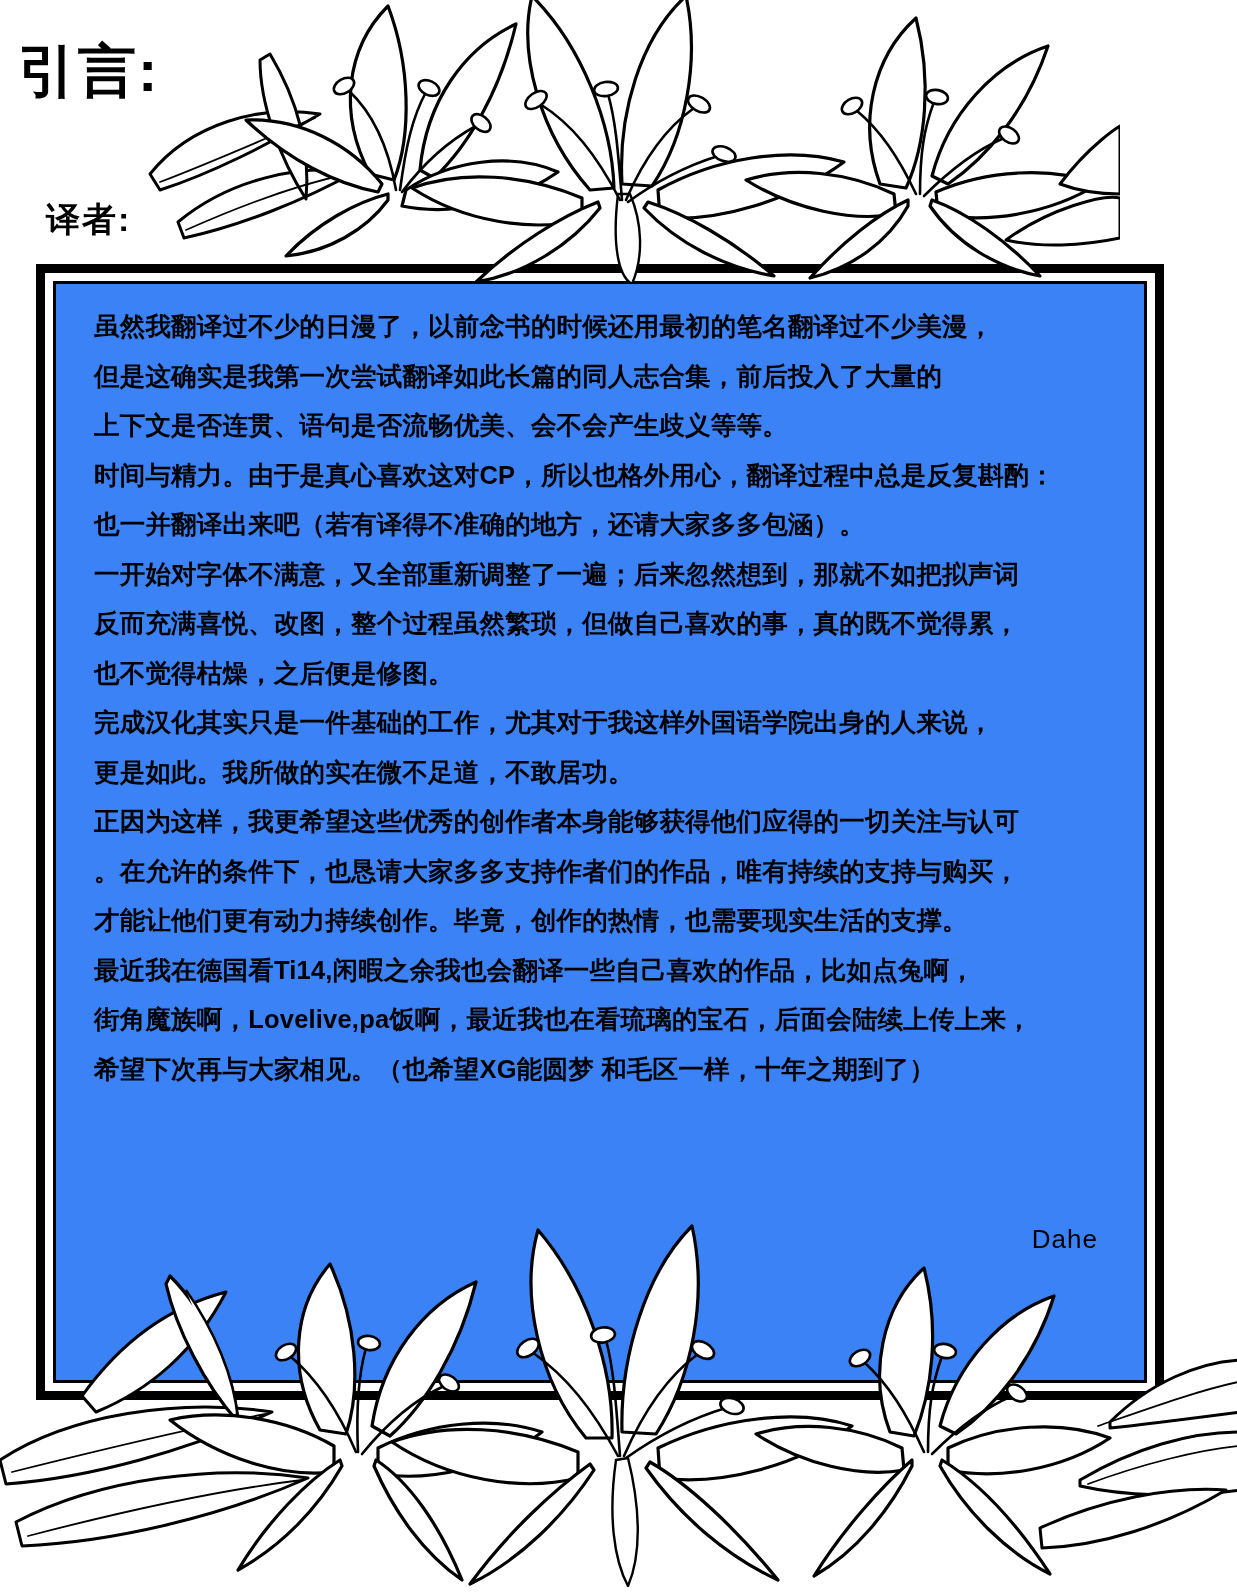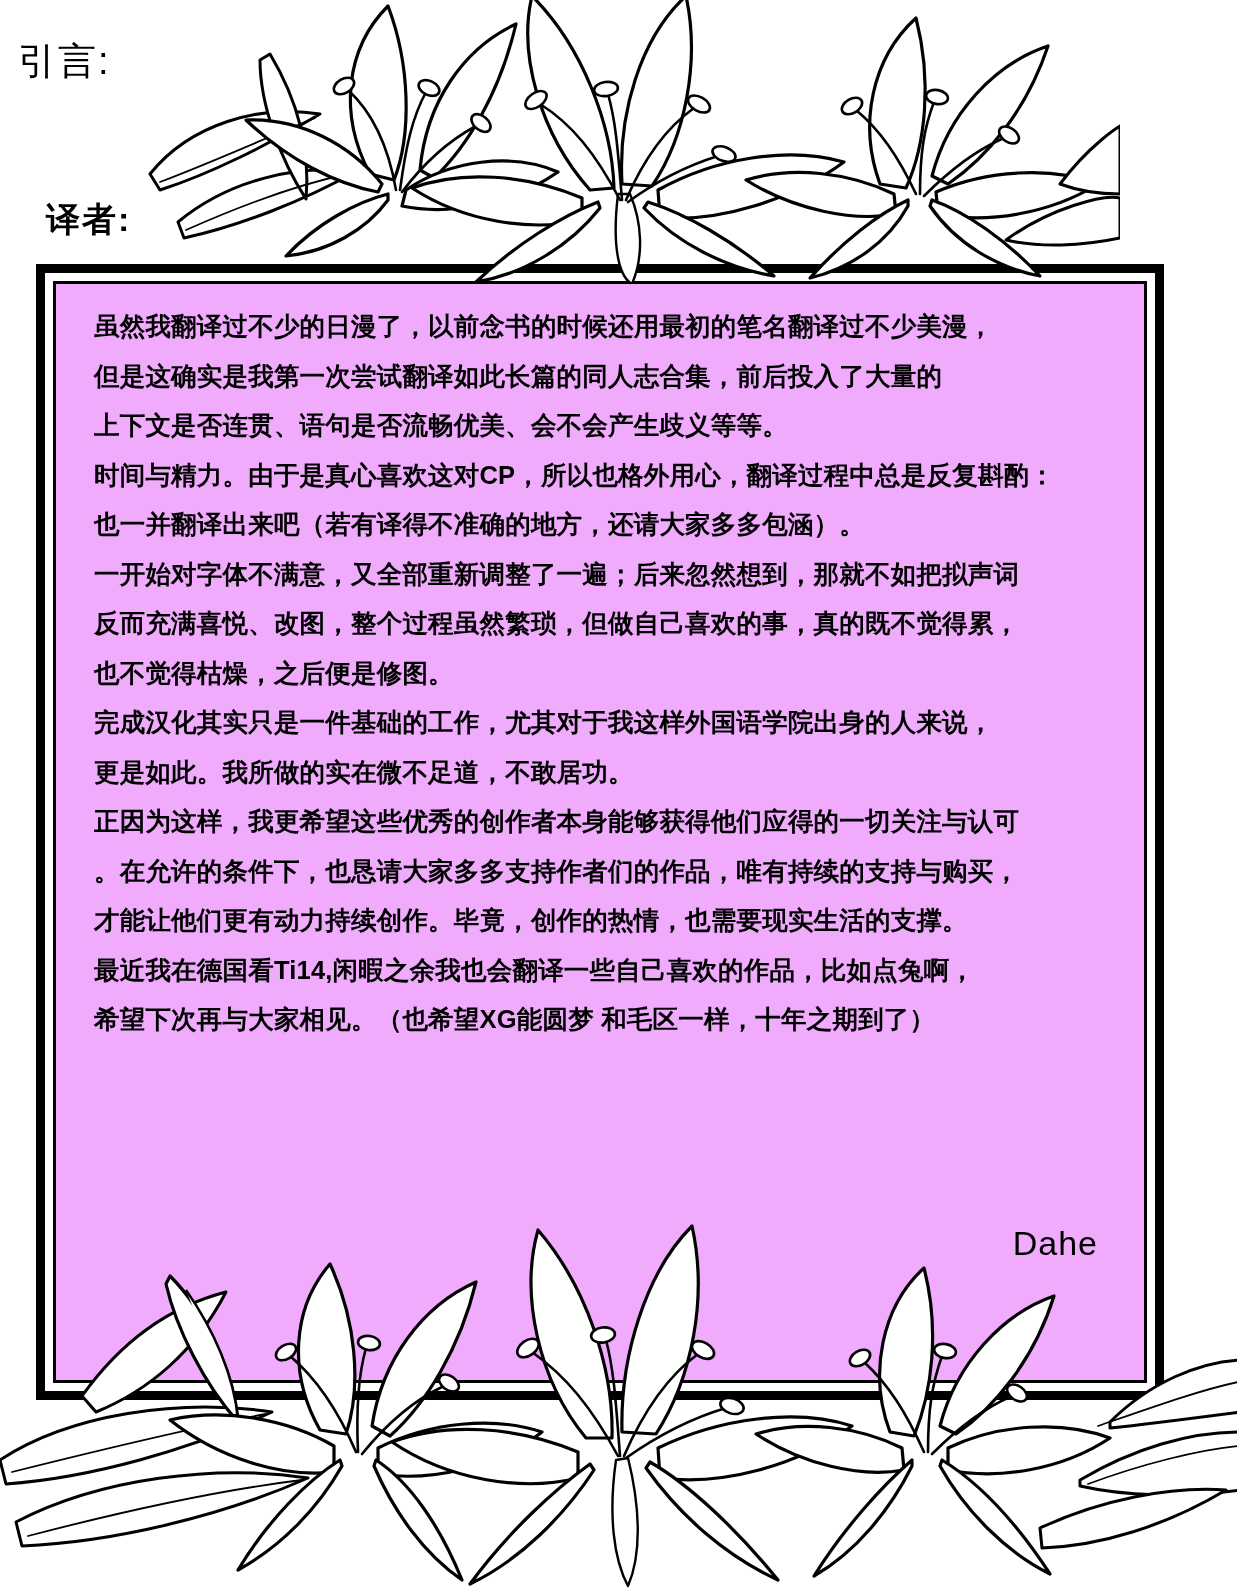--- a/index.html
+++ b/index.html
@@ -17,22 +17,22 @@
     height: 1594px;
     overflow: hidden;
     background: #ffffff;
   }
 
   
   .heading-intro {
     position: absolute;
     left: 18px;
     top: 42px;
-    font-size: 38px;
-    font-weight: 400;
+    font-size: 58px;
+    font-weight: 700;
     letter-spacing: 2px;
     line-height: 1;
     z-index: 5;
   }
   .heading-translator {
     position: absolute;
     left: 46px;
     top: 202px;
     font-size: 34px;
     font-weight: 700;
@@ -53,21 +53,21 @@
     box-sizing: border-box;
     z-index: 4;
   }
   .frame-inner {
     position: absolute;
     left: 8px;
     top: 8px;
     right: 8px;
     bottom: 8px;
     border: 3px solid #000000;
-    background: #f0abfc;
+    background: #3b82f6;
     box-sizing: border-box;
     padding-left: 44px;
   }
   .letter-body {
     position: absolute;
     left: 38px;
     top: 18px;
     right: 22px;
     font-size: 25.5px;
     line-height: 49.5px;
@@ -75,21 +75,21 @@
     letter-spacing: 0.2px;
     color: #000;
   }
   .letter-line {
     white-space: nowrap;
   }
   .signature {
     position: absolute;
     right: 46px;
     top: 940px;
-    font-size: 34px;
+    font-size: 26px;
     font-weight: 400;
     letter-spacing: 1px;
   }
 
   
   .flowers-top {
     position: absolute;
     left: 120px;
     top: -6px;
     width: 1000px;
@@ -132,20 +132,21 @@
         <div class="letter-line">也一并翻译出来吧（若有译得不准确的地方，还请大家多多包涵）。</div>
         <div class="letter-line">一开始对字体不满意，又全部重新调整了一遍；后来忽然想到，那就不如把拟声词</div>
         <div class="letter-line">反而充满喜悦、改图，整个过程虽然繁琐，但做自己喜欢的事，真的既不觉得累，</div>
         <div class="letter-line">也不觉得枯燥，之后便是修图。</div>
         <div class="letter-line">完成汉化其实只是一件基础的工作，尤其对于我这样外国语学院出身的人来说，</div>
         <div class="letter-line">更是如此。我所做的实在微不足道，不敢居功。</div>
         <div class="letter-line">正因为这样，我更希望这些优秀的创作者本身能够获得他们应得的一切关注与认可</div>
         <div class="letter-line">。在允许的条件下，也恳请大家多多支持作者们的作品，唯有持续的支持与购买，</div>
         <div class="letter-line">才能让他们更有动力持续创作。毕竟，创作的热情，也需要现实生活的支撑。</div>
         <div class="letter-line">最近我在德国看Ti14,闲暇之余我也会翻译一些自己喜欢的作品，比如点兔啊，</div>
+        <div class="letter-line">街角魔族啊，Lovelive,pa饭啊，最近我也在看琉璃的宝石，后面会陆续上传上来，</div>
         <div class="letter-line">希望下次再与大家相见。（也希望XG能圆梦 和毛区一样，十年之期到了）</div>
       </div>
       <div class="signature">Dahe</div>
     </div>
   </div>
 
   <div class="flowers-top">
     <svg viewBox="0 0 1000 290" xmlns="http://www.w3.org/2000/svg">
 
       <path class="leaf" d="M30 180 C 70 130, 140 110, 200 120 C 150 150, 90 180, 40 196 Z"></path>

